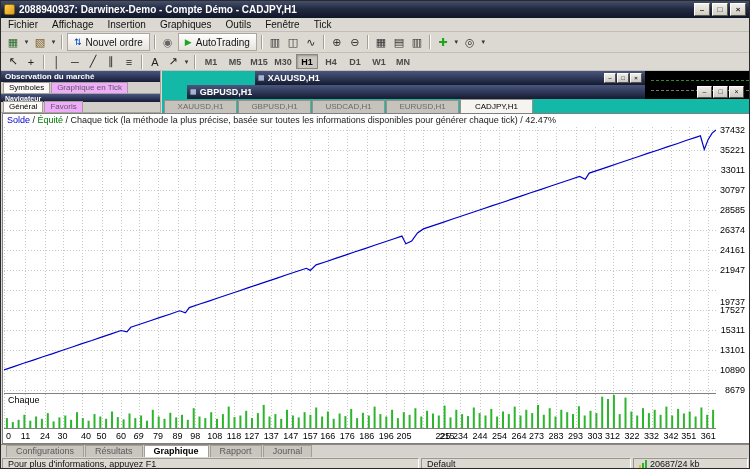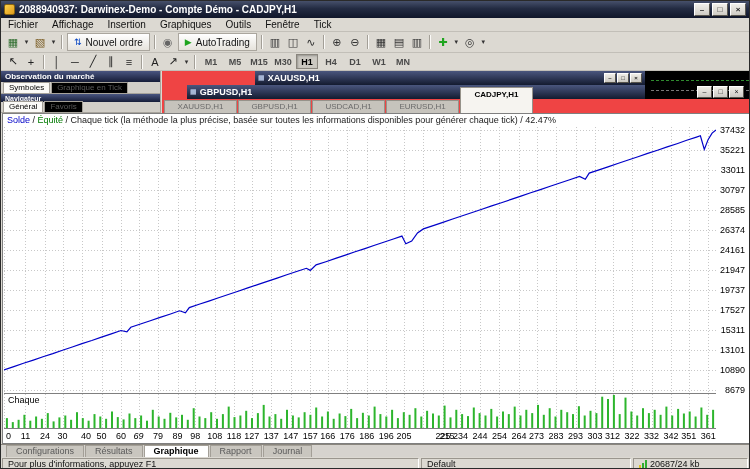--- a/index.html
+++ b/index.html
@@ -37,44 +37,44 @@
     font-size:9px; font-weight:bold; color:#4a4a4a; border:1px solid #dcd9d2; }
   .tf-btn.active { background:#cbc8c1; border:1px solid #8a867e; box-shadow:inset 1px 1px 2px rgba(0,0,0,.25); color:#000; }
 
   
   .sidebar { position:absolute; top:70px; left:0; width:160px; height:42px; background:#dcd9d2; border-right:1px solid #a8a49c; }
   .panel-title { height:11px; background:linear-gradient(#495580,#161d38); color:#fff; font-size:8px; font-weight:bold;
     display:flex; align-items:center; padding:0 4px; white-space:nowrap; overflow:hidden; }
   .panel-title.small { height:8px; font-size:7px; }
   .panel-tabs { height:12px; background:#d2cfc8; display:flex; align-items:flex-end; border-bottom:1px solid #a8a49c; padding-left:2px; }
   .panel-tabs.short { height:11px; }
-  .ptab { padding:0 5px; height:11px; line-height:10px; font-size:8px; background:#000000; color:#5a5a5a;
+  .ptab { padding:0 5px; height:11px; line-height:10px; font-size:8px; background:#f0abfc; color:#5a5a5a;
     border:1px solid #a39f97; border-bottom:none; margin-right:1px; white-space:nowrap; }
   .ptab.active { background:#fbfaf7; color:#000; }
 
   
-  .mdi { position:absolute; top:70px; left:161px; right:0; height:42px; background:#ef4444; overflow:hidden; }
+  .mdi { position:absolute; top:70px; left:161px; right:0; height:42px; background:#14b8a6; overflow:hidden; }
   .child-titlebar { position:absolute; height:14px; background:linear-gradient(#4a567e,#141b30); color:#fff;
     font-size:9px; font-weight:bold; display:flex; align-items:center; padding:0 3px; gap:3px; }
   .child-titlebar .mini-icon { font-size:7px; color:#cfe0ff; }
   .child-controls { margin-left:auto; display:flex; gap:1px; }
   .cbtn { width:12px; height:10px; background:linear-gradient(#f0eee8,#ccc9c2); border:1px solid #fff;
     border-right-color:#55524a; border-bottom-color:#55524a; color:#222; font-size:6px; line-height:8px; text-align:center; }
   #xau-bar { left:93px; top:0; width:390px; z-index:3; }
   #gbp-bar { left:25px; top:14px; width:458px; z-index:2; }
   .black-chart { position:absolute; left:483px; top:0; width:110px; height:28px; background:#000; z-index:1; }
   .black-chart .dash1 { position:absolute; left:6px; right:6px; top:9px; border-top:1px dashed #2e8b2e; }
   .black-chart .dash2 { position:absolute; left:6px; right:6px; top:19px; border-top:1px dashed #777; }
   .mdi-controls { position:absolute; right:5px; top:15px; display:flex; gap:1px; z-index:4; }
   .mdi-controls .cbtn { width:15px; height:12px; font-size:7px; line-height:10px; }
   .chart-tabs { position:absolute; left:2px; top:28px; right:0; height:14px; display:flex; align-items:flex-end; z-index:5; }
   .ctab { width:73px; height:13px; line-height:12px; text-align:center; font-size:8px; color:#6a6a6a;
     background:#c6c3bc; border:1px solid #96928a; border-bottom:none; margin-right:1px;
     white-space:nowrap; overflow:hidden; }
-  .ctab.active { background:#f6f4f0; color:#000; font-weight:bold; height:26px; line-height:13px; }
+  .ctab.active { background:#f6f4f0; color:#000; font-weight:normal; height:14px; line-height:13px; }
 
   
   .tester { position:absolute; top:112px; left:1px; width:748px; height:331px; background:#fff; border:1px solid #7f7f7f; }
   .graph-header { position:absolute; top:1px; left:4px; height:11px; font-size:9px; line-height:11px; white-space:nowrap; color:#000; }
   .graph-header .lbl-balance { color:#0000c8; }
   .graph-header .lbl-equity { color:#007a00; }
   .graph-header .lbl-model { color:#1a1a1a; }
   .main-plot { position:absolute; top:13px; left:1px; width:712px; height:266px; }
   .y-gutter { position:absolute; top:13px; right:1px; width:33px; height:266px; font-size:9px; color:#000; }
   .ylab { position:absolute; right:3px; transform:translateY(-50%); line-height:9px; }
@@ -300,21 +300,21 @@
       </svg>
     <div class="y-gutter" id="y-gutter">
         <div class="ylab" style="top: 3.1px;">37432</div>
         <div class="ylab" style="top: 23.1px;">35221</div>
         <div class="ylab" style="top: 43.1px;">33011</div>
         <div class="ylab" style="top: 63.1px;">30797</div>
         <div class="ylab" style="top: 83px;">28585</div>
         <div class="ylab" style="top: 103px;">26374</div>
         <div class="ylab" style="top: 123px;">24161</div>
         <div class="ylab" style="top: 143px;">21947</div>
-        <div class="ylab" style="top: 163px; margin-left: 34px;">19737</div>
+        <div class="ylab" style="top: 175px; margin-left: 34px;">19737</div>
         <div class="ylab" style="top: 182.9px;">17527</div>
         <div class="ylab" style="top: 203px;">15311</div>
         <div class="ylab" style="top: 222.9px;">13101</div>
         <div class="ylab" style="top: 242.9px;">10890</div>
         <div class="ylab" style="top: 262.9px;">8679</div>
       </div>
     <svg class="volume-pane" id="volume-svg" width="712" height="34">
         <line x1="0.5" y1="0" x2="0.5" y2="34" stroke="#c8c8c8" stroke-width="1" stroke-dasharray="1,2" shape-rendering="crispEdges"></line>
         <line x1="21.5" y1="0" x2="21.5" y2="34" stroke="#c8c8c8" stroke-width="1" stroke-dasharray="1,2" shape-rendering="crispEdges"></line>
         <line x1="41.5" y1="0" x2="41.5" y2="34" stroke="#c8c8c8" stroke-width="1" stroke-dasharray="1,2" shape-rendering="crispEdges"></line>

